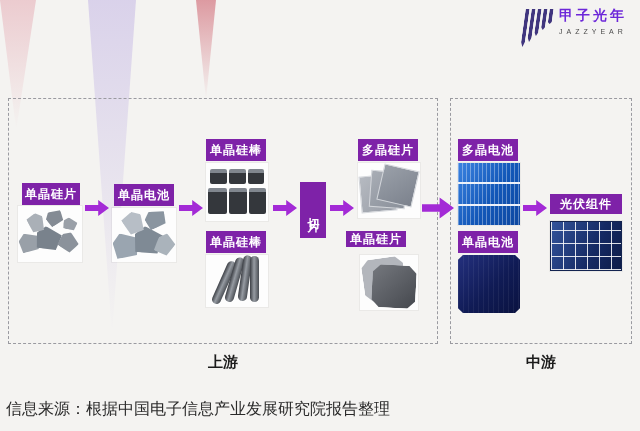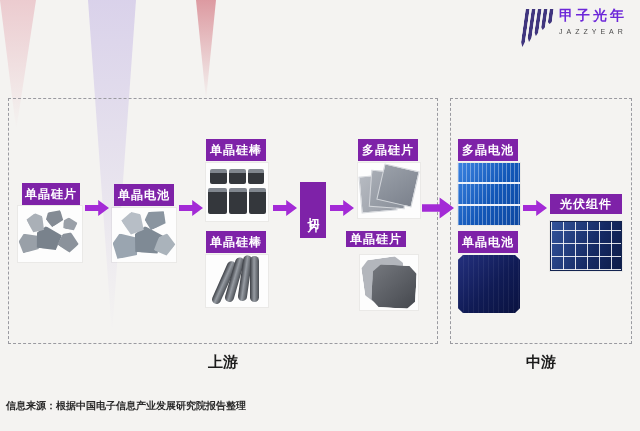--- a/index.html
+++ b/index.html
@@ -73,21 +73,21 @@
   .mwafer i:nth-child(1){left:3px;top:3px;width:42px;height:42px;background:#b3b6bc;transform:rotate(-8deg)}
   .mwafer i:nth-child(2){left:12px;top:10px;width:44px;height:43px;background:linear-gradient(135deg,#75787e,#45484e);transform:rotate(3deg)}
   
   .pcell{background-color:#1660cc;background-image:linear-gradient(#eef2fa,#eef2fa),linear-gradient(#eef2fa,#eef2fa),repeating-linear-gradient(90deg,rgba(255,255,255,.35) 0 1px,rgba(255,255,255,0) 1px 4px),linear-gradient(125deg,#3b82e0,#1257b8 55%,#0d47a0);background-size:100% 2px,100% 2px,100% 100%,100% 100%;background-position:0 19px,0 41px,0 0,0 0;background-repeat:no-repeat}
   
   .mcell{background:repeating-linear-gradient(90deg,rgba(255,255,255,.06) 0 1px,rgba(255,255,255,0) 1px 5px),linear-gradient(135deg,#24307e,#101b55 55%,#0a1240);clip-path:polygon(8% 0,92% 0,100% 8%,100% 92%,92% 100%,8% 100%,0 92%,0 8%)}
   
   .module{border:1px solid #13234f;background-color:#15295e;background-image:repeating-linear-gradient(90deg,rgba(255,255,255,.85) 0 1px,transparent 1px 12px),repeating-linear-gradient(0deg,rgba(255,255,255,.85) 0 1px,transparent 1px 13px),linear-gradient(115deg,#33549c,#152a64 60%,#0d1c48)}
 
   .sec{position:absolute;font-size:15px;font-weight:700;color:#1c1c1c;text-align:center;z-index:3}
-  .src{position:absolute;font-size:10px;font-weight:700;color:#2a2a2a;z-index:3}
+  .src{position:absolute;font-size:16px;font-weight:400;color:#2a2a2a;z-index:3}
 </style>
 </head>
 <body>
 
 <div class="canvas">
 
   <div class="tri tri1"></div>
   <div class="tri tri2"></div>
   <div class="tri tri3"></div>
 

